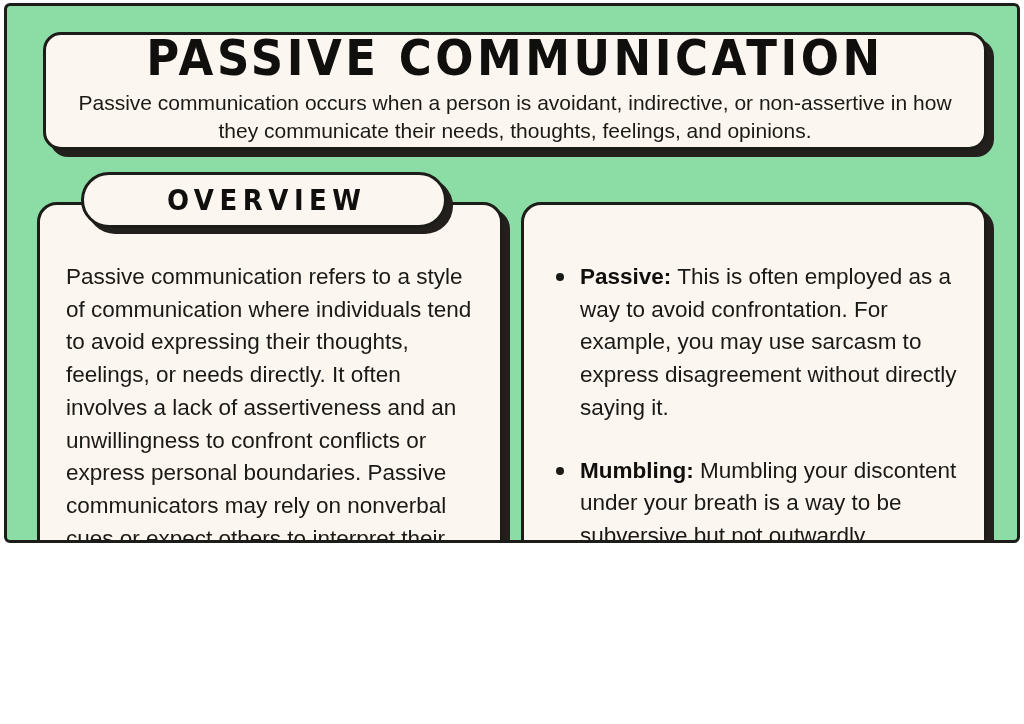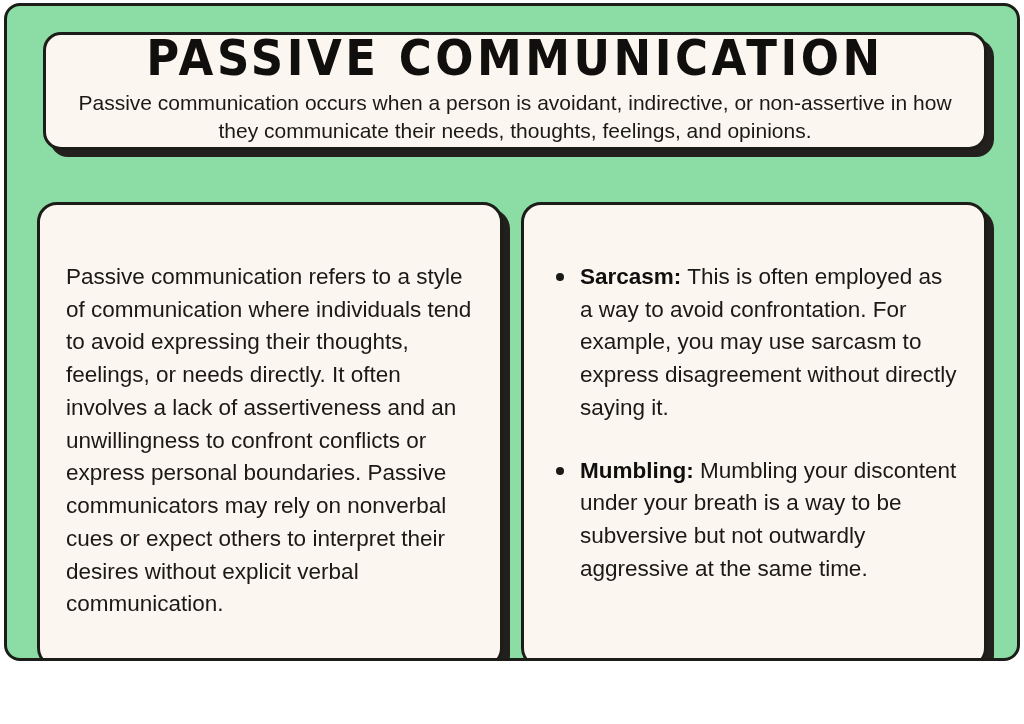--- a/index.html
+++ b/index.html
@@ -14,24 +14,24 @@
     background: #ffffff;
     font-family: "DejaVu Sans", sans-serif;
   }
 
   
   .poster {
     position: absolute;
     left: 4px;
     top: 3px;
     width: 1016px;
-    height: 658px;
+    height: 540px;
     background: #8CDCA6;
     border: 3px solid #1C1C18;
-    border-radius: 16px;
+    border-radius: 6px;
     overflow: hidden;
   }
 
   
   .card {
     position: absolute;
     background: #FBF6EF;
     border: 3px solid #1C1C18;
     border-radius: 20px;
     box-shadow: 7px 7px 0 0 #231F1C;
@@ -182,25 +182,28 @@
     <div class="title">PASSIVE COMMUNICATION</div>
     <div class="subtitle">Passive communication occurs when a person is avoidant, indirective, or non-assertive in how they communicate their needs, thoughts, feelings, and opinions.</div>
   </div>
 
   <div class="card col-card col-left">
     <div class="col-body">
       <p class="overview-text">Passive communication refers to a style of communication where individuals tend to avoid expressing their thoughts, feelings, or needs directly. It often involves a lack of assertiveness and an unwillingness to confront conflicts or express personal boundaries. Passive communicators may rely on nonverbal cues or expect others to interpret their desires without explicit verbal communication.</p>
     </div>
   </div>
 
+  <div class="pill pill-left">
+    <span class="pill-label">OVERVIEW</span>
+  </div>
 
   <div class="card col-card col-right">
     <div class="col-body">
       <ul class="examples-list" id="examples-list">
-          <li class="example-item"><span class="example-bullet"></span><span class="example-term">Sarcasm:</span><span> This is often employed as a way to avoid confrontation. For example, you may use sarcasm to express disagreement without directly saying it.</span></li>
+          <li class="example-item"><span class="example-bullet"></span><span class="example-term">Passive:</span><span> This is often employed as a way to avoid confrontation. For example, you may use sarcasm to express disagreement without directly saying it.</span></li>
           <li class="example-item"><span class="example-bullet"></span><span class="example-term">Mumbling:</span><span> Mumbling your discontent under your breath is a way to be subversive but not outwardly aggressive at the same time.</span></li>
         </ul>
     </div>
   </div>
 
 
   <div class="footer">HELPFULPROFESSOR.COM</div>
 
 </div>
 

